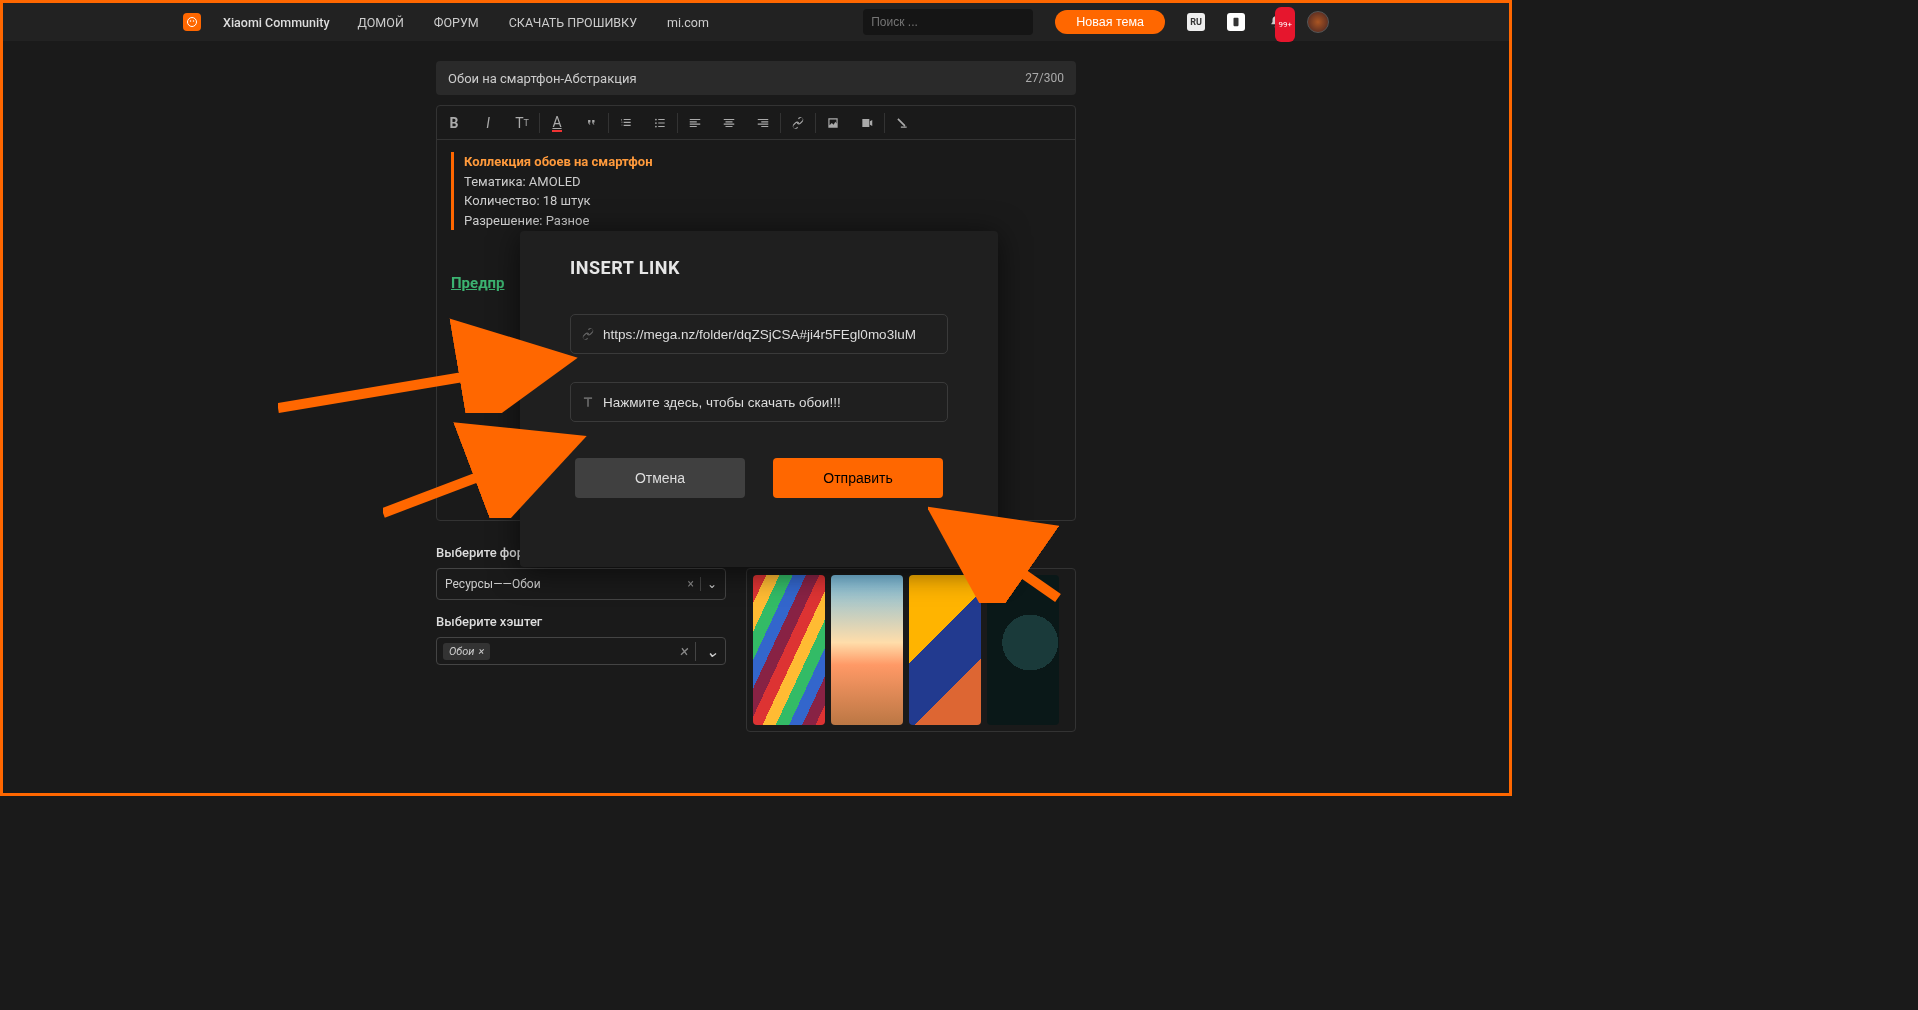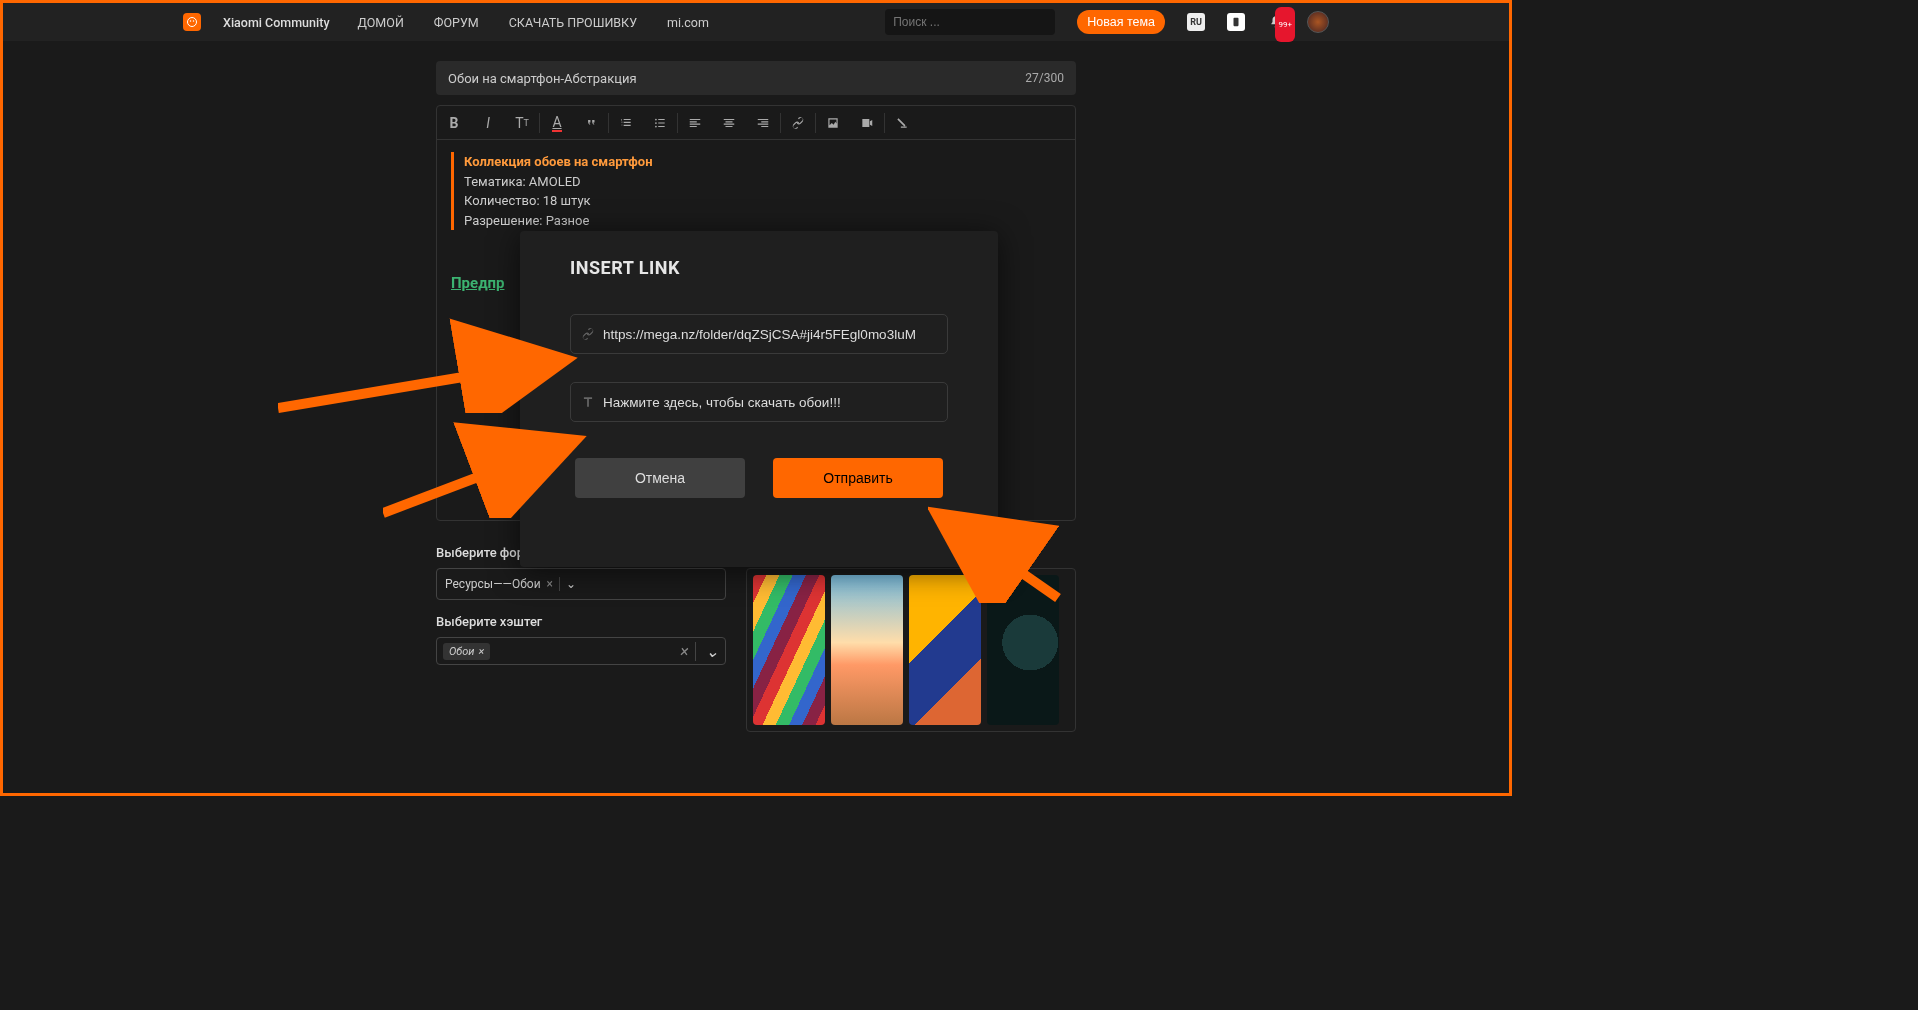--- a/index.html
+++ b/index.html
@@ -36,21 +36,21 @@
   border-radius: 4px;
   width: 170px; height: 26px;
   display: flex; align-items: center; padding: 0 8px;
 }
 .search-box input {
   background: transparent; border: none; outline: none; color: #5eead4; font-size: 12px; flex: 1;
 }
 .search-box svg { width: 14px; height: 14px; fill: #888; }
 .btn-new {
   background: #ff6700; color: #fff; border: none; border-radius: 14px;
-  padding: 5px 10px; font-size: 12.5px; cursor: pointer;
+  padding: 5px 21px; font-size: 12.5px; cursor: pointer;
 }
 .icon-slot { width: 18px; height: 18px; background: #eee; border-radius: 3px; display: flex; align-items: center; justify-content: center; font-size: 9px; color: #333; font-weight: bold; }
 .bell-wrap { position: relative; width: 18px; height: 18px; display: flex; align-items: center; justify-content: center; }
 .bell-wrap svg { width: 14px; fill: #ccc; }
 .badge-count {
   position: absolute; top: -6px; right: -10px; background: #e6162d; color: #fff;
   font-size: 8px; border-radius: 6px; padding: 12px 3px; line-height: 11px;
 }
 .avatar { width: 22px; height: 22px; border-radius: 50%; background: radial-gradient(circle,#a52,#422); border:1px solid #555; }
 
@@ -87,21 +87,21 @@
 .quote-block .q-line { color: #ccc; }
 .green-link { color: #3cb371; text-decoration: underline; font-weight: bold; font-size: 15px; margin-top: 24px; }
 
 .bottom-row { display: flex; gap: 20px; margin-top: 24px; }
 .left-col { width: 290px; }
 .right-col { flex: 1; }
 .sec-label { font-size: 13px; color: #ddd; font-weight: 500; margin-bottom: 8px; }
 .select-box {
   border: 1px solid #444; border-radius: 4px; height: 32px;
   display: flex; align-items: center; padding: 0 8px; font-size: 12px; color: #ccc;
-  justify-content: flex-start;
+  justify-content: space-between;
 }
 .select-box .clear { color: #888; padding: 0 6px; border-right: 1px solid #444; }
 .select-box .chev { padding-left: 6px; }
 .tag-box {
   border: 1px solid #444; border-radius: 4px; height: 28px;
   display: flex; align-items: center; padding: 0 6px; gap: 4px; font-style: italic;
 }
 .chip {
   background: #333; border-radius: 3px; padding: 2px 6px; font-size: 11px;
   display: inline-flex; align-items: center; gap: 4px;

